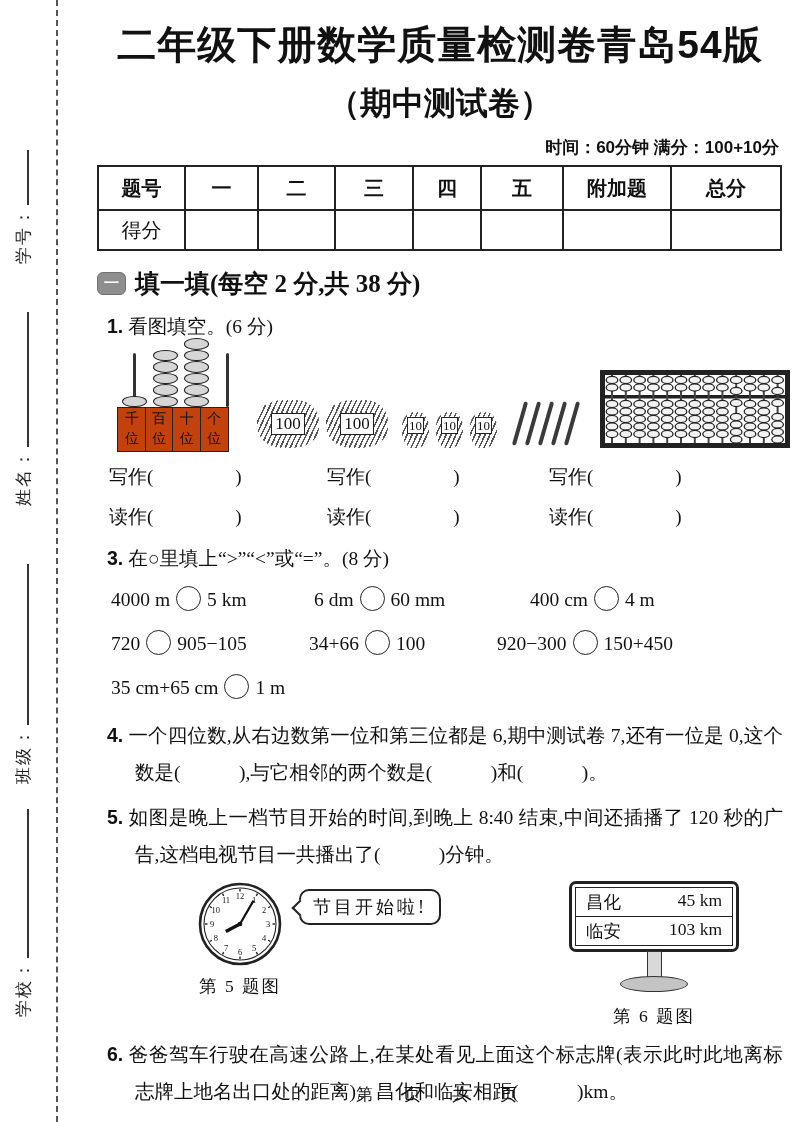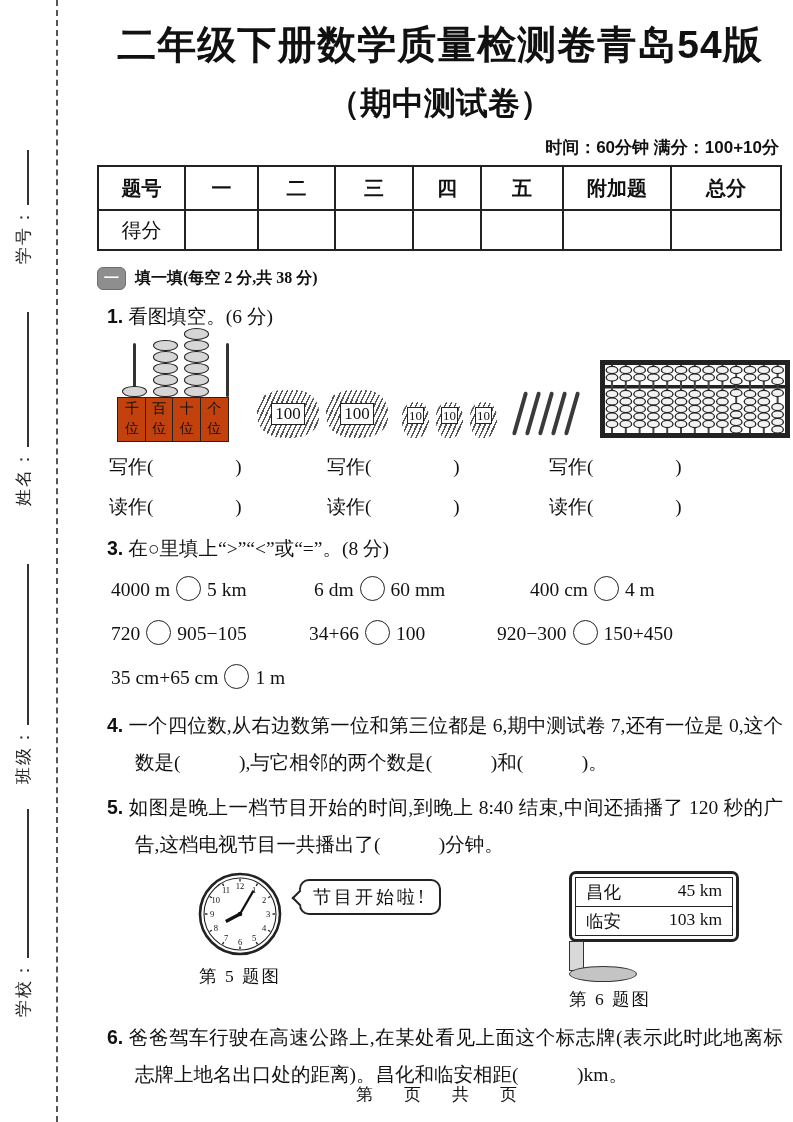--- a/index.html
+++ b/index.html
@@ -21,21 +21,21 @@
         font-weight:bold;font-size:17px;padding-right:4px;}
   table.score{border-collapse:collapse;margin-top:6px;table-layout:fixed;width:683px;}
   table.score td{border:2px solid #222;text-align:center;font-size:20px;}
   table.score tr.thr td{height:40px;font-weight:bold;font-family:"Liberation Serif",serif;}
   table.score tr.srow td{height:36px;border-radius:20px;}
   
   .sec{display:flex;align-items:center;gap:9px;margin-top:16px;}
   .badge{display:inline-flex;align-items:center;justify-content:center;width:27px;height:21px;
          background:#8e8e8e;border:1px solid #6f6f6f;border-radius:6px;color:#fff;
          font-weight:bold;font-size:15px;}
-  .sec-title{font-weight:bold;font-size:16px;text-align:center;}
+  .sec-title{font-weight:bold;font-size:25px;text-align:center;}
   
   .q{margin:8px 0 0 10px;padding-left:28px;text-indent:-28px;font-size:19.5px;
      line-height:37px;text-align:justify;}
   .qnum{font-family:"Liberation Sans",sans-serif;font-weight:bold;margin-right:5px;}
   
   .figrow1{display:flex;align-items:flex-end;margin:8px 0 0 22px;gap:14px;}
   .pv-abacus{display:flex;flex-direction:column;}
   .pv-rods{display:flex;}
   .pv-col{position:relative;width:31px;height:54px;display:flex;flex-direction:column;
           justify-content:flex-end;align-items:center;}
@@ -79,29 +79,29 @@
   .fig5{margin-left:100px;}
   .fig5-row{display:flex;align-items:flex-start;}
   .clockwrap{display:flex;flex-direction:column;align-items:center;}
   .caption{font-size:17.5px;letter-spacing:2px;margin-top:3px;}
   .bubble{position:relative;margin:8px 0 0 16px;border:2px solid #222;border-radius:10px;
           padding:3px 12px;font-size:18px;letter-spacing:3px;background:#fff;height:26px;
           display:flex;align-items:center;}
   .bubble::before{content:"";position:absolute;left:-7px;top:11px;width:10px;height:10px;
           background:#fff;border-left:2px solid #222;border-bottom:2px solid #222;
           transform:rotate(45deg);}
-  .fig6{margin-left:128px;display:flex;flex-direction:column;}
+  .fig6{margin-left:128px;display:flex;flex-direction:column;align-items:center;}
   .sign-board{width:158px;border:3px solid #222;border-radius:7px;padding:3px;background:#fff;}
   .sign-inner{border:1.2px solid #222;}
   .sign-row{display:flex;justify-content:space-between;padding:2px 10px;font-size:17.5px;}
   .sign-row.first{border-bottom:1.6px solid #222;}
   .sign-pole{width:13px;height:28px;background:#d9d9d9;border:1.5px solid #333;margin-top:-1px;}
   .sign-base{width:66px;height:14px;background:#c4c4c4;border:1.5px solid #333;
              border-radius:50%;margin-top:-5px;}
-  .fig6 .caption{margin-top:5px;}
+  .fig6 .caption{margin-top:12px;}
   
   .footer{position:absolute;left:97px;width:686px;bottom:16px;text-align:center;
           font-size:17px;letter-spacing:7px;}
 </style>
 </head>
 <body>
 
 <div id="page">
 
   <div class="bindline"></div>

